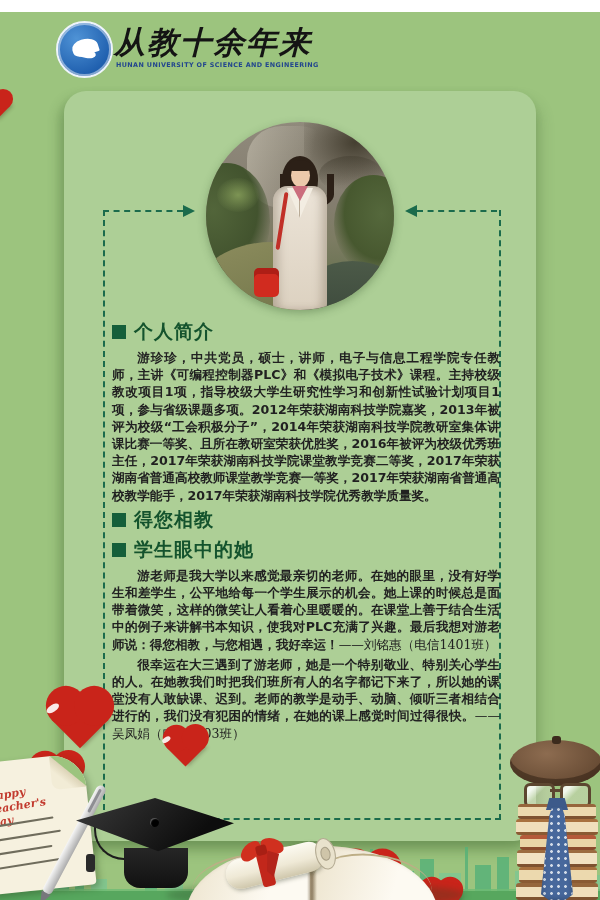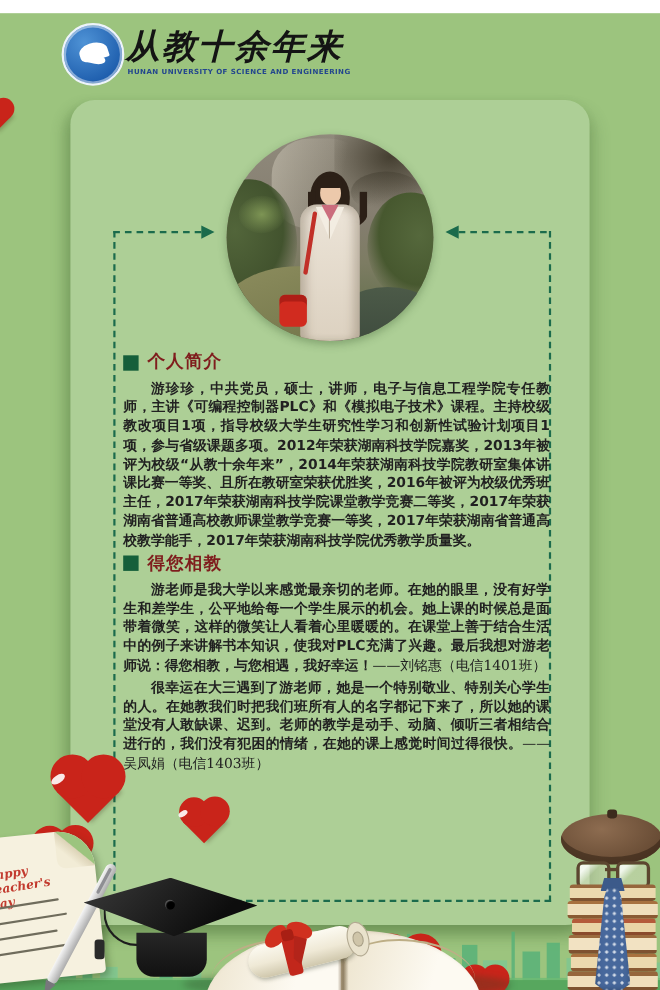--- a/index.html
+++ b/index.html
@@ -71,22 +71,22 @@
     clip-path:polygon(0 0,100% 0,100% 100%);box-shadow:inset -1px 0 0 #b9ab97;}
   .lapel-r{left:50%;top:66px;width:13px;height:30px;background:#f3ede2;
     clip-path:polygon(0 0,100% 0,0 100%);}
   .strap{left:50%;top:70px;width:4px;height:58px;margin-left:-20px;background:#c13028;
     transform:rotate(9deg);border-radius:2px;}
   .bag{left:50%;top:146px;width:25px;height:29px;margin-left:-46px;background:#d12b1f;
     border-radius:5px;box-shadow:inset 0 6px 0 rgba(130,15,10,.45);}
 
   
   .textcol{left:112px;top:316px;width:388px;z-index:4;color:#212121;}
-  .sec-head{display:flex;align-items:center;margin:3px 0 4px;color:#7f1d1d;
-    font-size:16px;font-weight:800;letter-spacing:1px;}
+  .sec-head{display:flex;align-items:center;margin:3px 0 4px;color:#14532d;
+    font-size:19px;font-weight:800;letter-spacing:1px;}
   .sq{display:inline-block;width:14px;height:14px;background:#155f3a;margin-right:8px;}
   .textcol p{margin:0 0 3px;font-size:12.6px;line-height:17.2px;font-weight:700;
     text-align:justify;text-indent:2em;}
   .sig{font-weight:400;font-family:"DejaVu Serif","Liberation Serif",serif;}
 
   
   .skyline{left:25px;bottom:7px;width:575px;height:46px;z-index:3;}
   .skyline i{position:absolute;bottom:0;background:#55b178;opacity:.82;display:block;}
   .skyline i.lt{background:#79c795;opacity:.7;}
   .bridge{left:330px;bottom:8px;width:26px;height:13px;border:3px solid rgba(85,177,120,.85);
@@ -247,27 +247,31 @@
   <div class="blouse"></div>
   <div class="strap"></div>
   <div class="bag"></div>
 </div>
 
 <div class="abs textcol">
   <div class="sec-head">
     <span class="sq"></span>
     <span>个人简介</span>
   </div>
-  <p>游珍珍，中共党员，硕士，讲师，电子与信息工程学院专任教师，主讲《可编程控制器PLC》和《模拟电子技术》课程。主持校级教改项目1项，指导校级大学生研究性学习和创新性试验计划项目1项，参与省级课题多项。2012年荣获湖南科技学院嘉奖，2013年被评为校级“从教十余年来”，2014年荣获湖南科技学院教研室集体讲课比赛一等奖、且所在教研室荣获优胜奖，2016年被评为校级优秀班主任，2017年荣获湖南科技学院课堂教学竞赛二等奖，2017年荣获湖南省普通高校教师课堂教学竞赛一等奖，2017年荣获湖南省普通高校教学能手，2017年荣获湖南科技学院优秀教学质量奖。</p>
+  <p>游珍珍，中共党员，硕士，讲师，电子与信息工程学院专任教师，主讲《可编程控制器PLC》和《模拟电子技术》课程。主持校级教改项目1项，指导校级大学生研究性学习和创新性试验计划项目1项，参与省级课题多项。2012年荣获湖南科技学院嘉奖，2013年被评为校级“工会积极分子”，2014年荣获湖南科技学院教研室集体讲课比赛一等奖、且所在教研室荣获优胜奖，2016年被评为校级优秀班主任，2017年荣获湖南科技学院课堂教学竞赛二等奖，2017年荣获湖南省普通高校教师课堂教学竞赛一等奖，2017年荣获湖南省普通高校教学能手，2017年荣获湖南科技学院优秀教学质量奖。</p>
 
   <div class="sec-head">
     <span class="sq"></span>
     <span>得您相教</span>
   </div>
 
+  <div class="sec-head">
+    <span class="sq"></span>
+    <span>学生眼中的她</span>
+  </div>
   <p><span>游老师是我大学以来感觉最亲切的老师。在她的眼里，没有好学生和差学生，公平地给每一个学生展示的机会。她上课的时候总是面带着微笑，这样的微笑让人看着心里暖暖的。在课堂上善于结合生活中的例子来讲解书本知识，使我对PLC充满了兴趣。最后我想对游老师说：得您相教，与您相遇，我好幸运！</span><span class="sig">——刘铭惠（电信1401班）</span></p>
   <p><span>很幸运在大三遇到了游老师，她是一个特别敬业、特别关心学生的人。在她教我们时把我们班所有人的名字都记下来了，所以她的课堂没有人敢缺课、迟到。老师的教学是动手、动脑、倾听三者相结合进行的，我们没有犯困的情绪，在她的课上感觉时间过得很快。</span><span class="sig">——吴凤娟（电信1403班）</span></p>
 </div>
 
 <div class="heart" style="left:60px;top:700px;width:40px;height:40px">
     <b></b>
   </div>
 <div class="heart" style="left:172px;top:734px;width:27px;height:27px">
     <b></b>
   </div>

